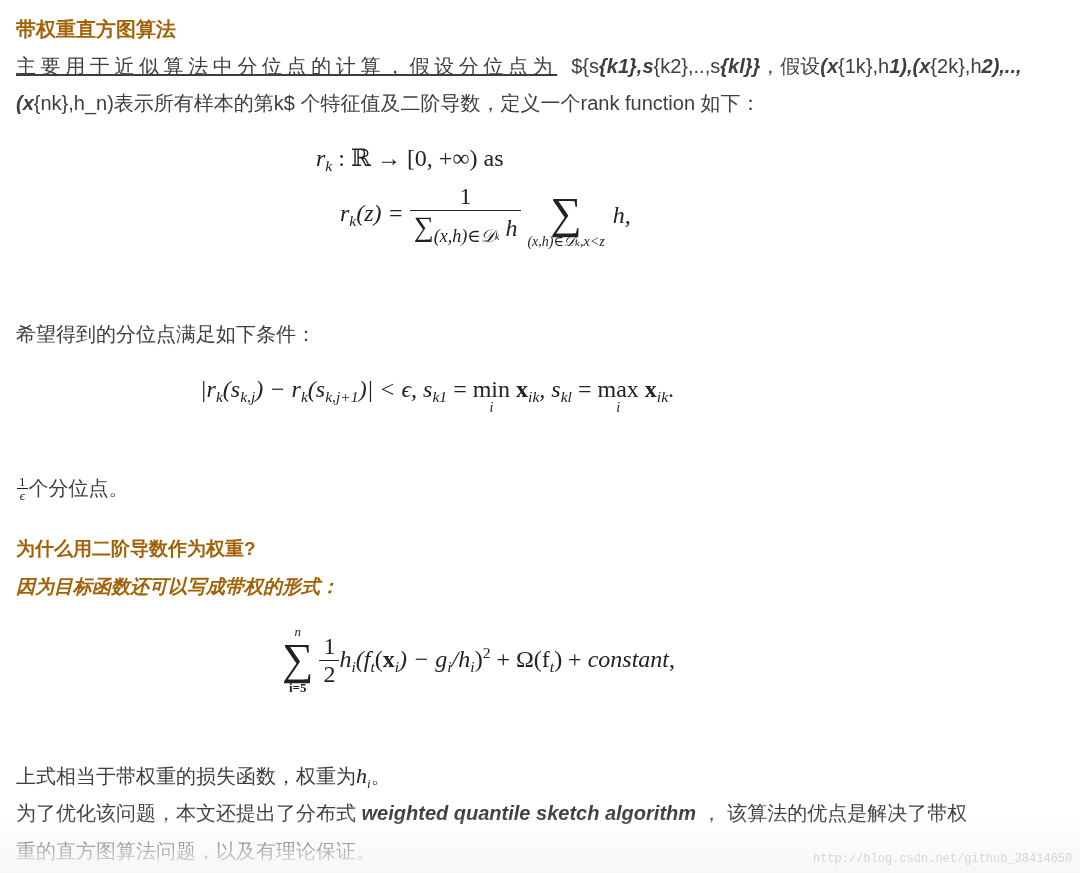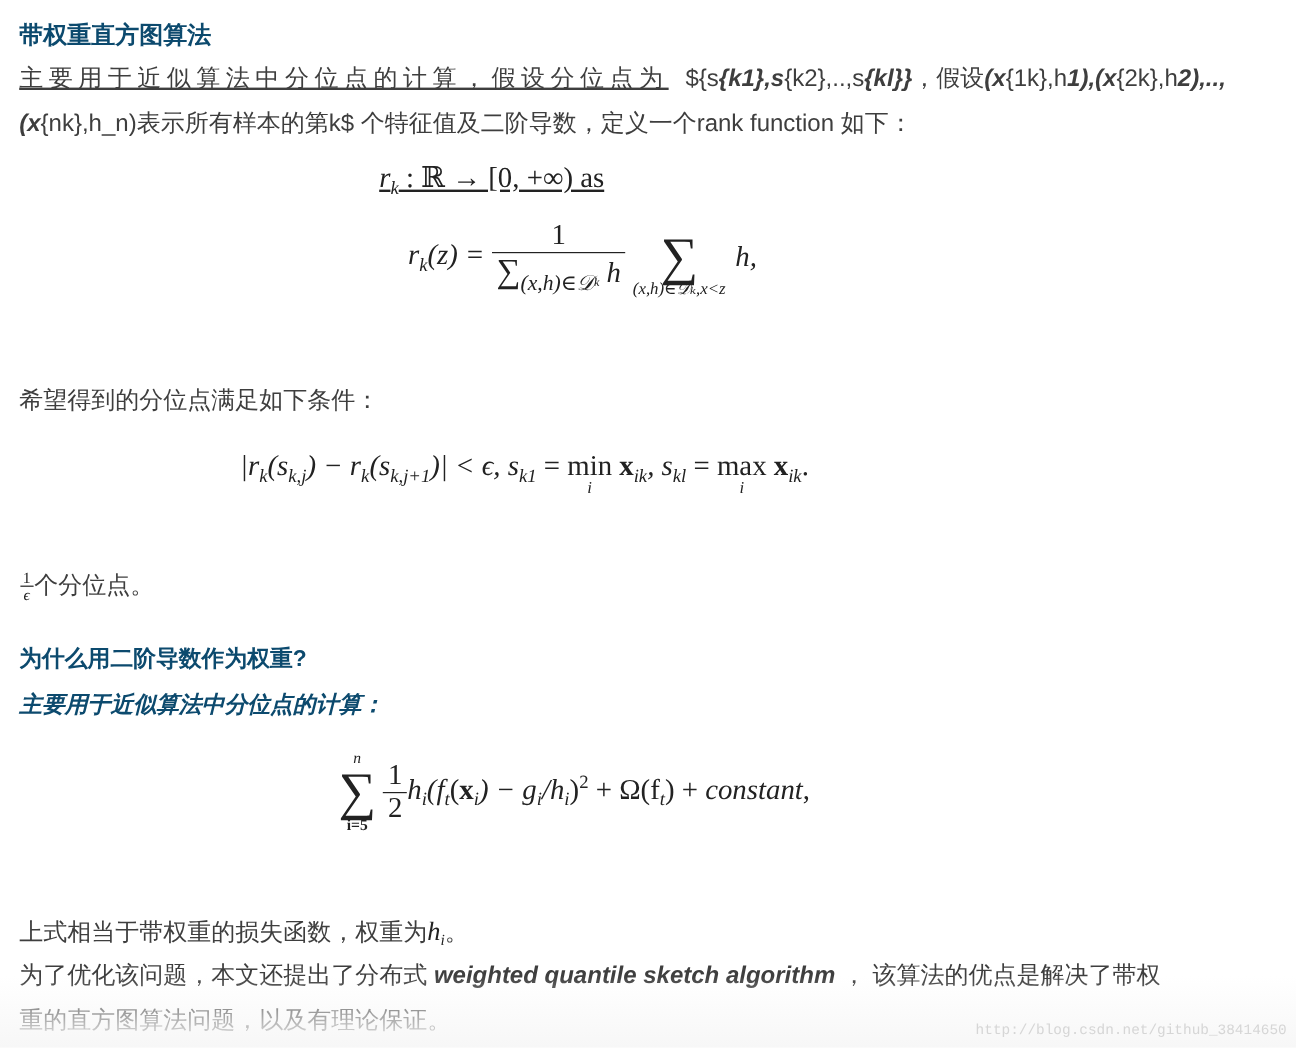--- a/index.html
+++ b/index.html
@@ -3,21 +3,21 @@
 <meta charset="utf-8">
 <style>
   html, body { margin: 0; padding: 0; }
   body {
     width: 1080px; height: 873px; overflow: hidden; position: relative;
     background: #ffffff; color: #3d3d3d;
     font-family: "Liberation Sans", "DejaVu Sans", sans-serif;
   }
   .abs { position: absolute; white-space: nowrap; }
   .txt { font-size: 20px; color: #3e3e3e; line-height: 28px; }
-  .title { font-weight: bold; font-size: 20px; color: #0c4a6e; }
+  .title { font-weight: bold; font-size: 20px; color: #a16207; }
   .spaced { letter-spacing: 4.6px; text-decoration: underline; }
   .bi { font-weight: bold; font-style: italic; }
   .it { font-style: italic; }
   .math { font-family: "Liberation Serif", "DejaVu Serif", serif; color: #222; }
   .mi { font-style: italic; }
   .bf { font-weight: bold; font-style: normal; }
   sub, sup { font-size: 65%; }
   sub { vertical-align: -0.35em; }
   sup { vertical-align: 0.55em; }
   .frac { display: inline-block; vertical-align: middle; text-align: center; }
@@ -43,21 +43,21 @@
 <div class="abs title" style="left:16px; top:16px;">带权重直方图算法</div>
 
 <div class="abs txt" style="left:16px; top:52px;">
   <span class="spaced">主要用于近似算法中分位点的计算，假设分位点为</span><span style="display:inline-block;width:14px;"></span><span>${s</span><span class="bi">{k1}</span><span class="bi">,s</span><span>{k2},..,s</span><span class="bi">{kl}}</span><span>，假设</span><span class="bi">(x</span><span>{1k},h</span><span class="bi">1),(x</span><span>{2k},h</span><span class="bi">2),..,</span>
 </div>
 
 <div class="abs txt" style="left:16px; top:89px;">
   <span class="bi">(x</span><span>{nk},h_n)表示所有样本的第k$ 个特征值及二阶导数，定义一个rank function 如下：</span>
 </div>
 
-<div class="abs math" style="left:316px; top:134px; font-size:24px;text-decoration:underline;">
+<div class="abs math" style="left:316px; top:144px; font-size:24px;">
   <span class="mi">r</span><sub class="mi">k</sub><span> : ℝ → [0, +∞) as</span>
 </div>
 
 <div class="abs math" style="left:340px; top:180px; font-size:24px; display:flex; align-items:center;">
   <span><span class="mi">r</span><sub class="mi">k</sub><span class="mi">(z) = </span></span>
   <span class="frac" style="margin-left:6px;">
     <span class="num">1</span>
     <span class="den"><span style="font-size:28px;">∑</span><sub class="mi" style="font-size:18px;margin-top:46px;">(x,h)∈𝒟</sub><sub class="mi" style="font-size:10px;">k</sub><span class="mi"> h</span></span>
   </span>
   <span class="bigsum" style="margin-left:6px; padding-top:14px;">
@@ -75,21 +75,21 @@
 
 <div class="abs txt" style="left:16px; top:474px; display:flex; align-items:center;">
   <span class="frac math" style="font-size:13px; line-height:13px; margin:0 1px;">
     <span class="num" style="border-bottom-width:1px; padding:0 2px;">1</span>
     <span class="den mi" style="padding:0 2px;">ϵ</span>
   </span>
   <span>个分位点。</span>
 </div>
 
 <div class="abs title" style="left:16px; top:536px; font-size:19px;">为什么用二阶导数作为权重?</div>
-<div class="abs title it" style="left:16px; top:574px; font-size:19px;">主要用于近似算法中分位点的计算：</div>
+<div class="abs title it" style="left:16px; top:574px; font-size:19px;">因为目标函数还可以写成带权的形式：</div>
 
 <div class="abs math" style="left:282px; top:624px; font-size:24px; display:flex; align-items:center;">
   <span class="bigsum">
     <span class="lim" style="font-size:13px;">n</span>
     <span class="sym">∑</span>
     <span class="lim" style="font-size:13px; font-style:normal; font-weight:bold;">i=5</span>
   </span>
   <span class="frac" style="margin-left:6px;">
     <span class="num">1</span>
     <span class="den">2</span>

